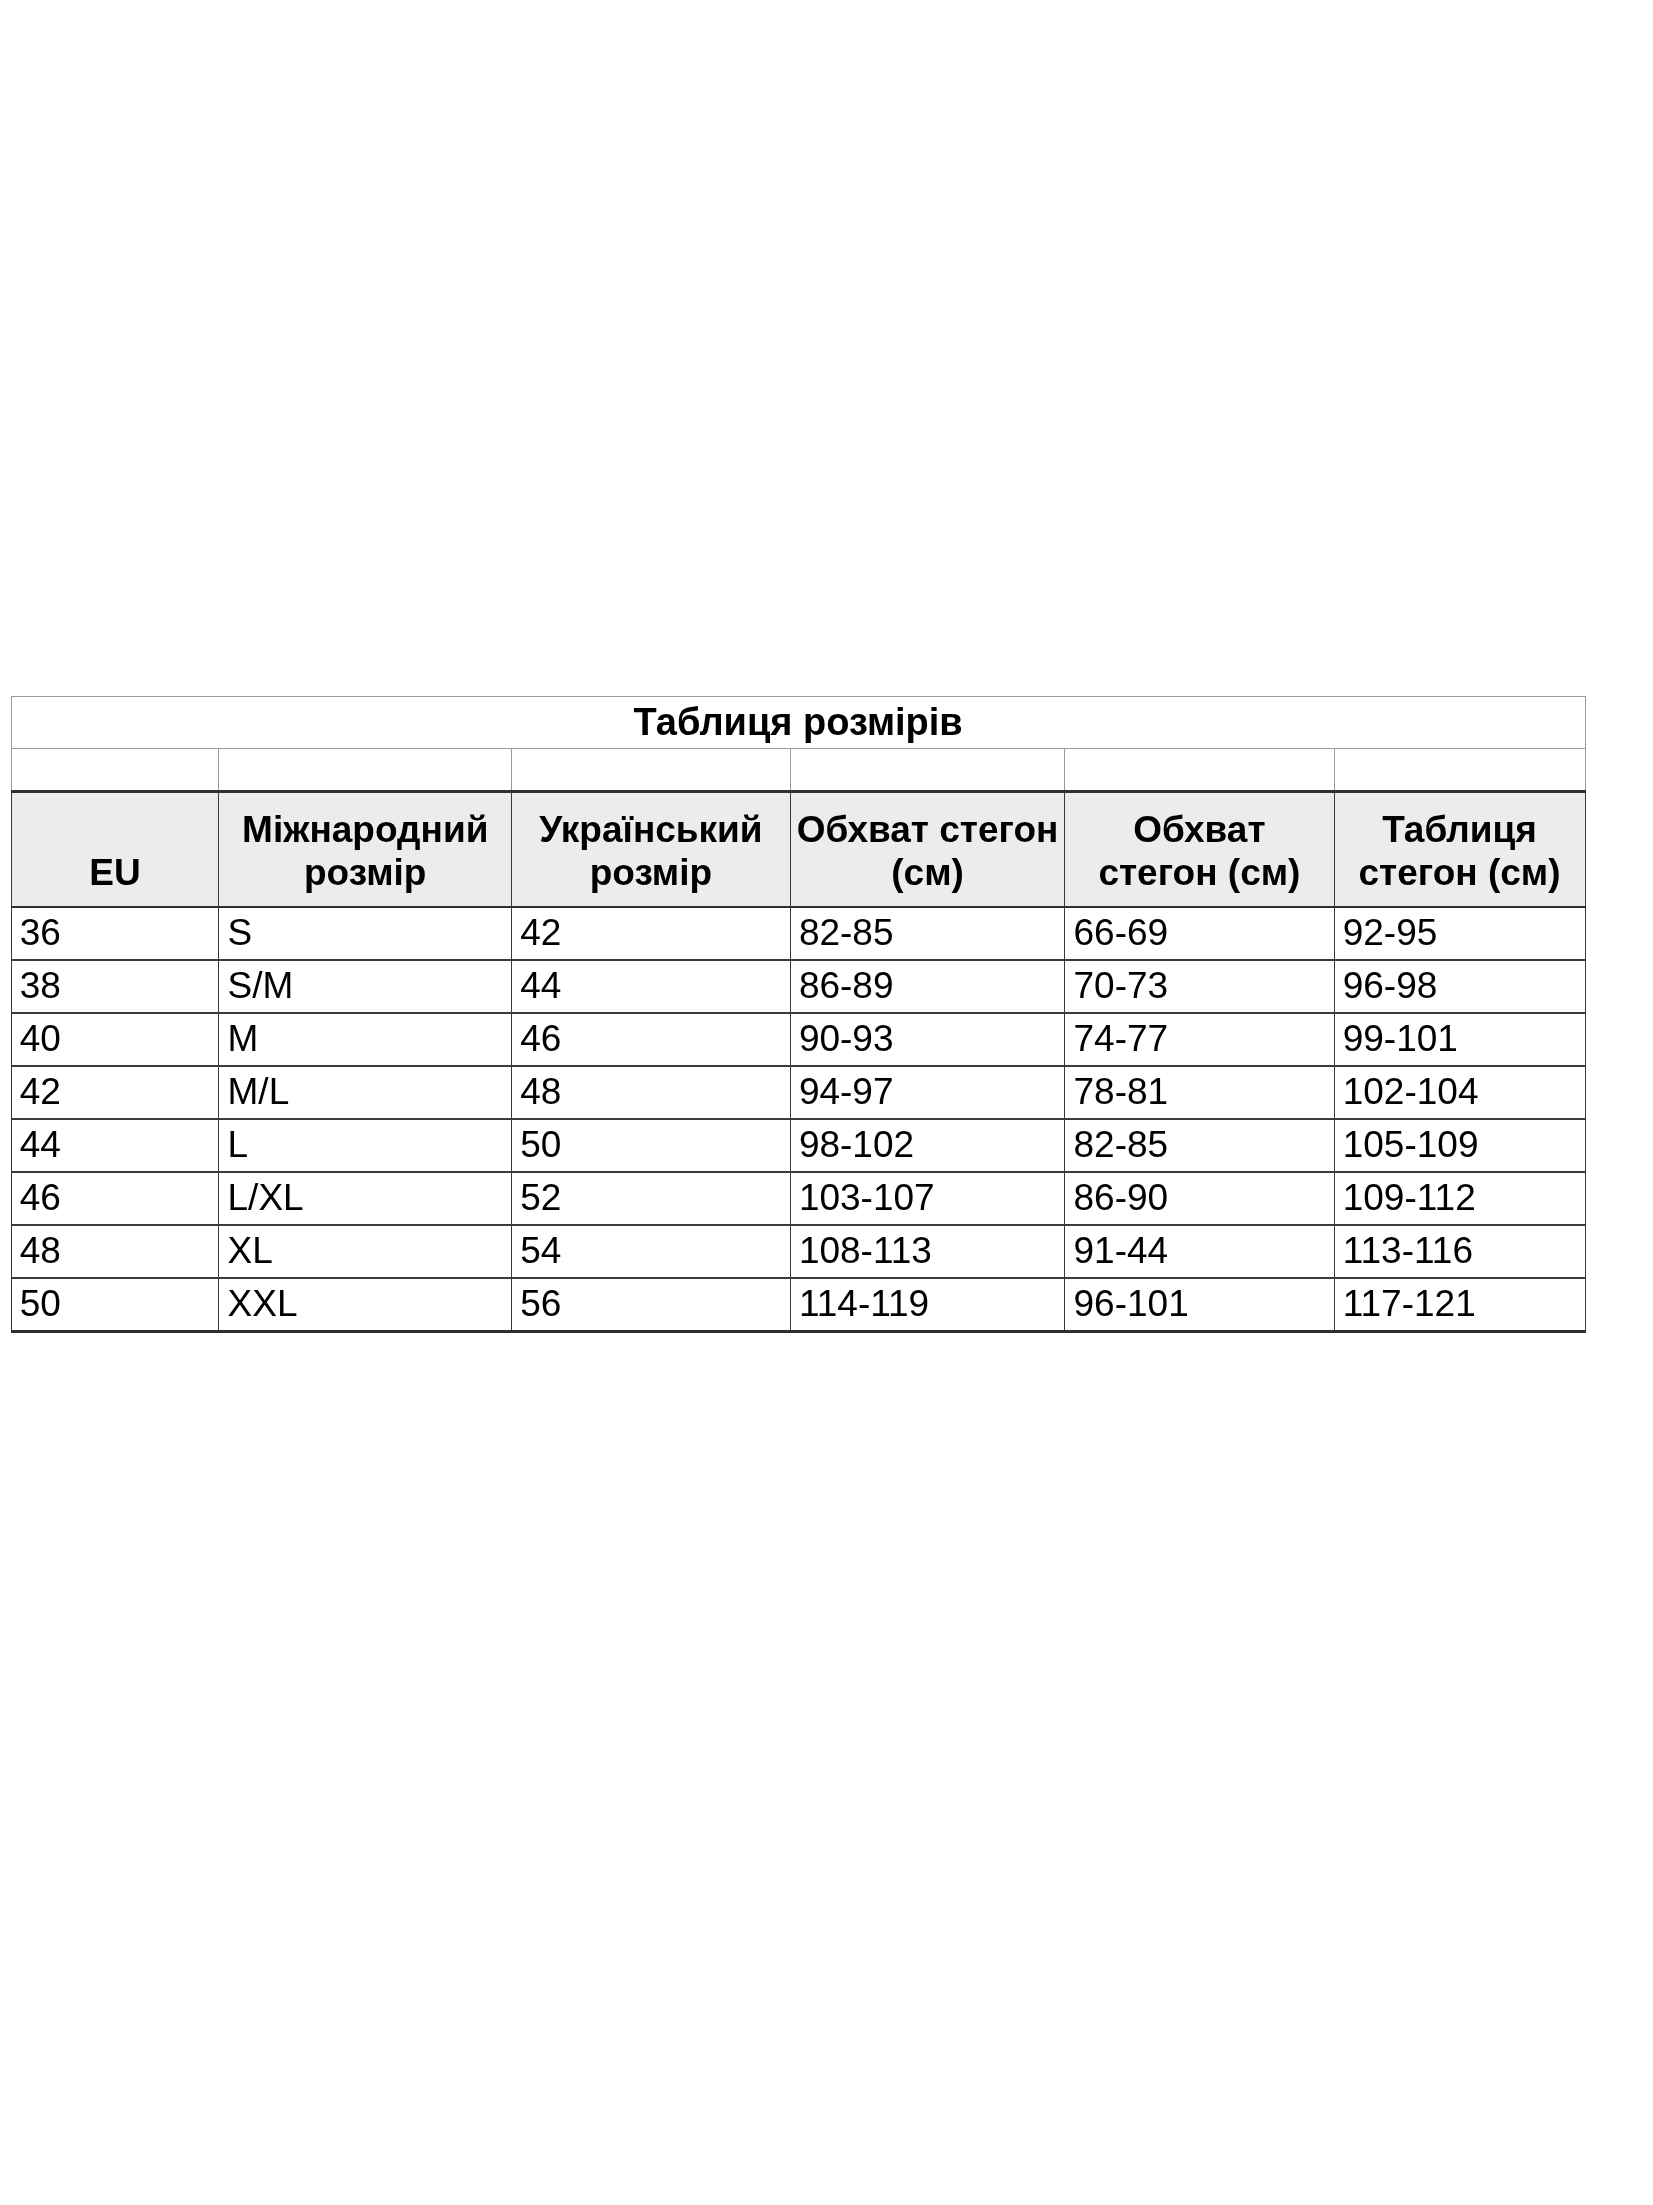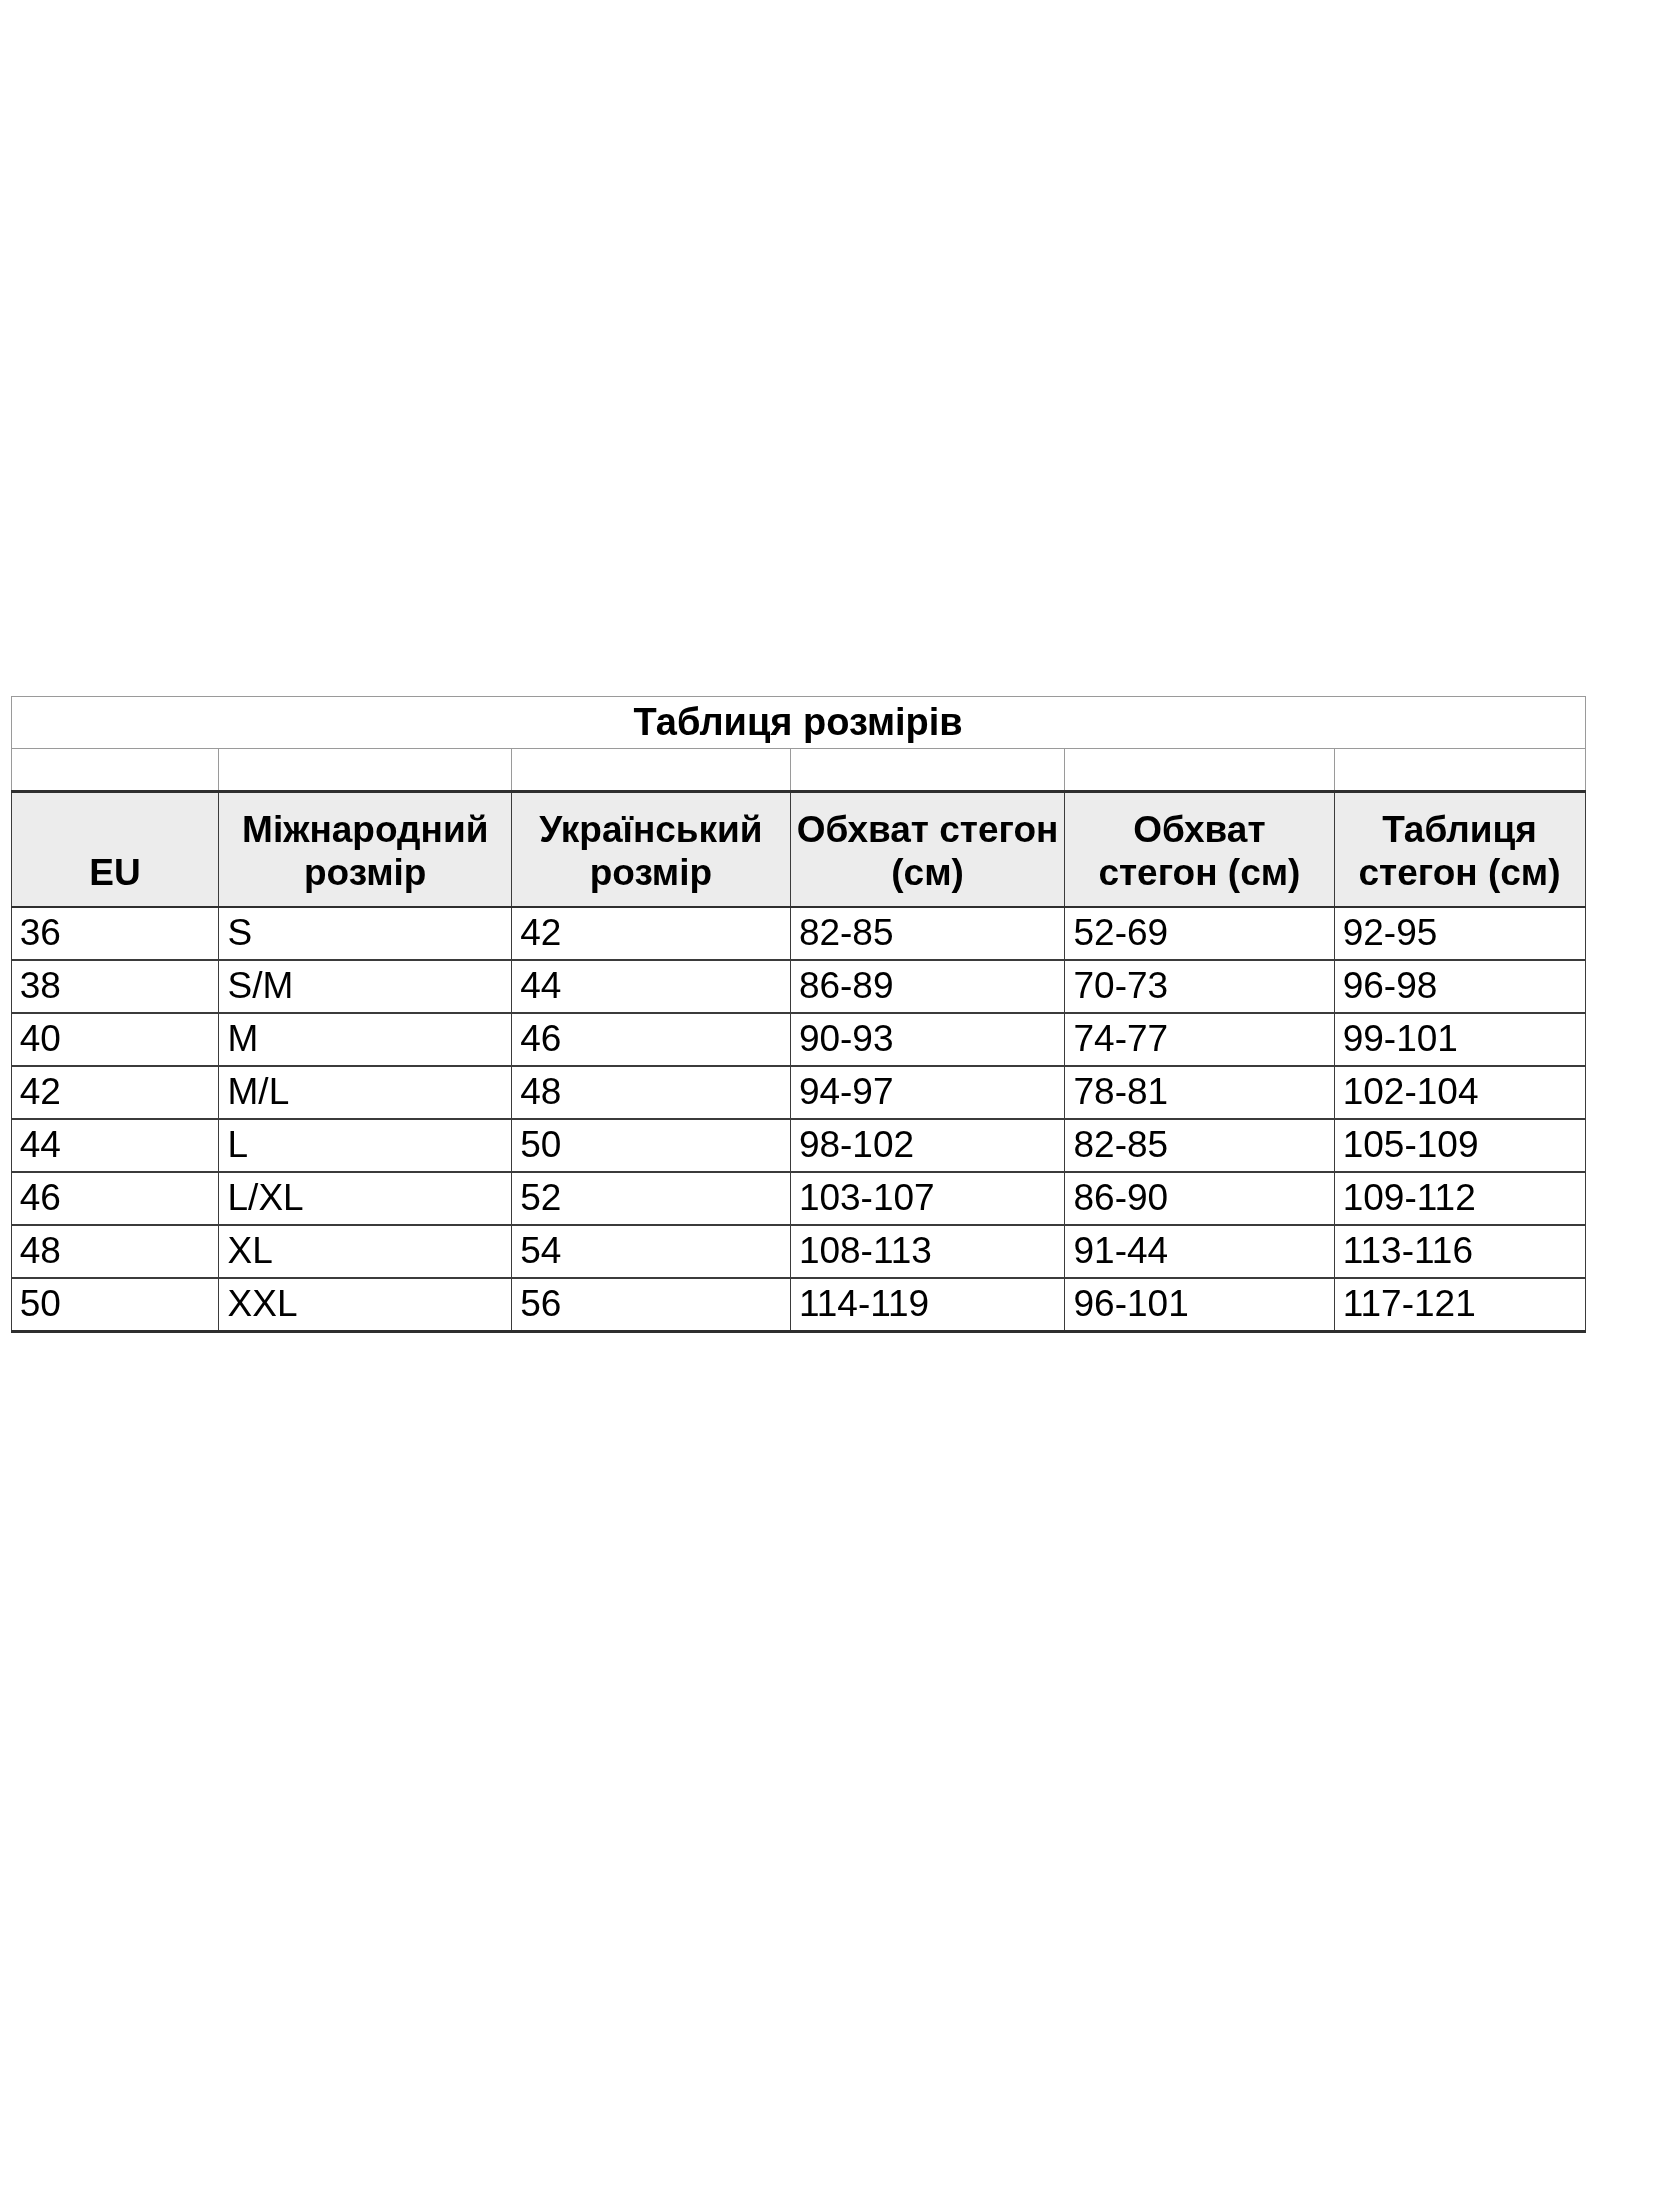--- a/index.html
+++ b/index.html
@@ -118,21 +118,21 @@
       <th>Обхват стегон (см)</th>
       <th>Обхват стегон (см)</th>
       <th>Таблиця стегон (см)</th>
     </tr>
 
     <tr class="data-row">
       <td>36</td>
       <td>S</td>
       <td>42</td>
       <td>82-85</td>
-      <td>52-69</td>
+      <td>66-69</td>
       <td>92-95</td>
     </tr>
     <tr class="data-row">
       <td>38</td>
       <td>S/M</td>
       <td>44</td>
       <td>86-89</td>
       <td>70-73</td>
       <td>96-98</td>
     </tr>

